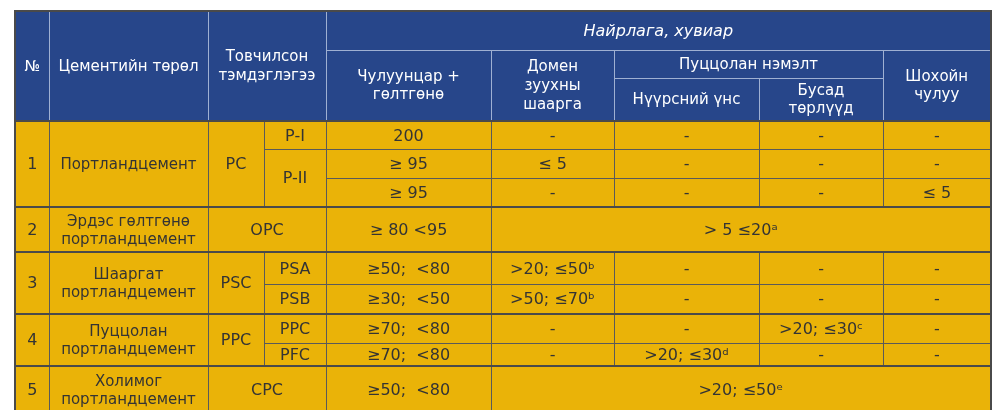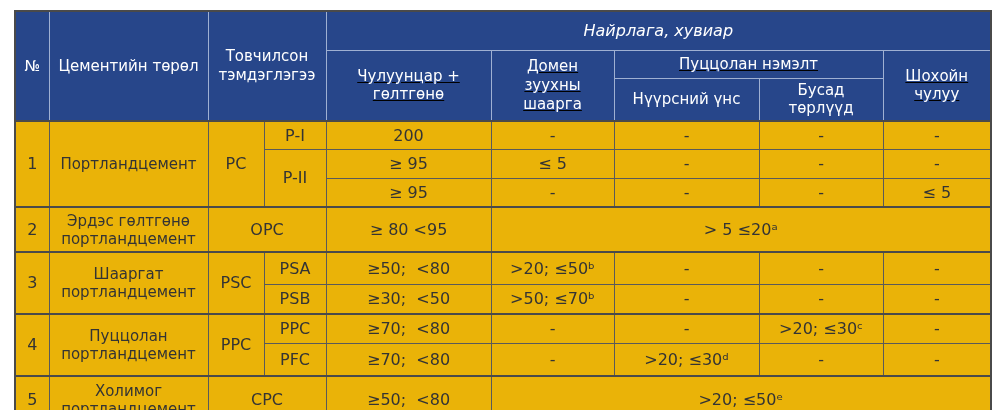--- a/index.html
+++ b/index.html
@@ -20,23 +20,23 @@
   th.band{font-size:16px;font-style:italic;}
   td{
     border:1px solid #5a5a5a;color:#343434;font-size:16px;line-height:1.2;
     text-align:center;vertical-align:middle;padding:1px 4px;
     white-space:pre-wrap;background:#eab308;
   }
   td.txt{white-space:normal;font-size:15px;margin-left:20px;}
   td.abbr{font-size:16px;margin-top:36px;}
   tr.grp td{border-top:2px solid #4a4a4a;}
   
-  tr.hh1{height:39px;} tr.hh2{height:28px;text-decoration:underline;} tr.hh3{height:32px;}
+  tr.hh1{height:39px;} tr.hh2{height:28px;} tr.hh3{height:32px;}
   tr.h28{height:28px;} tr.h29{height:29px;} tr.h45{height:45px;}
-  tr.h32{height:32px;} tr.h30{height:30px;} tr.h25{height:33px;} tr.h48{height:48px;}
+  tr.h32{height:32px;} tr.h30{height:30px;} tr.h25{height:23px;} tr.h48{height:48px;}
 </style>
 </head>
 <body>
 
 <div class="table-wrap">
   <table>
     <colgroup>
       <col style="width:34px">
         <col style="width:159px">
         <col style="width:56px">

